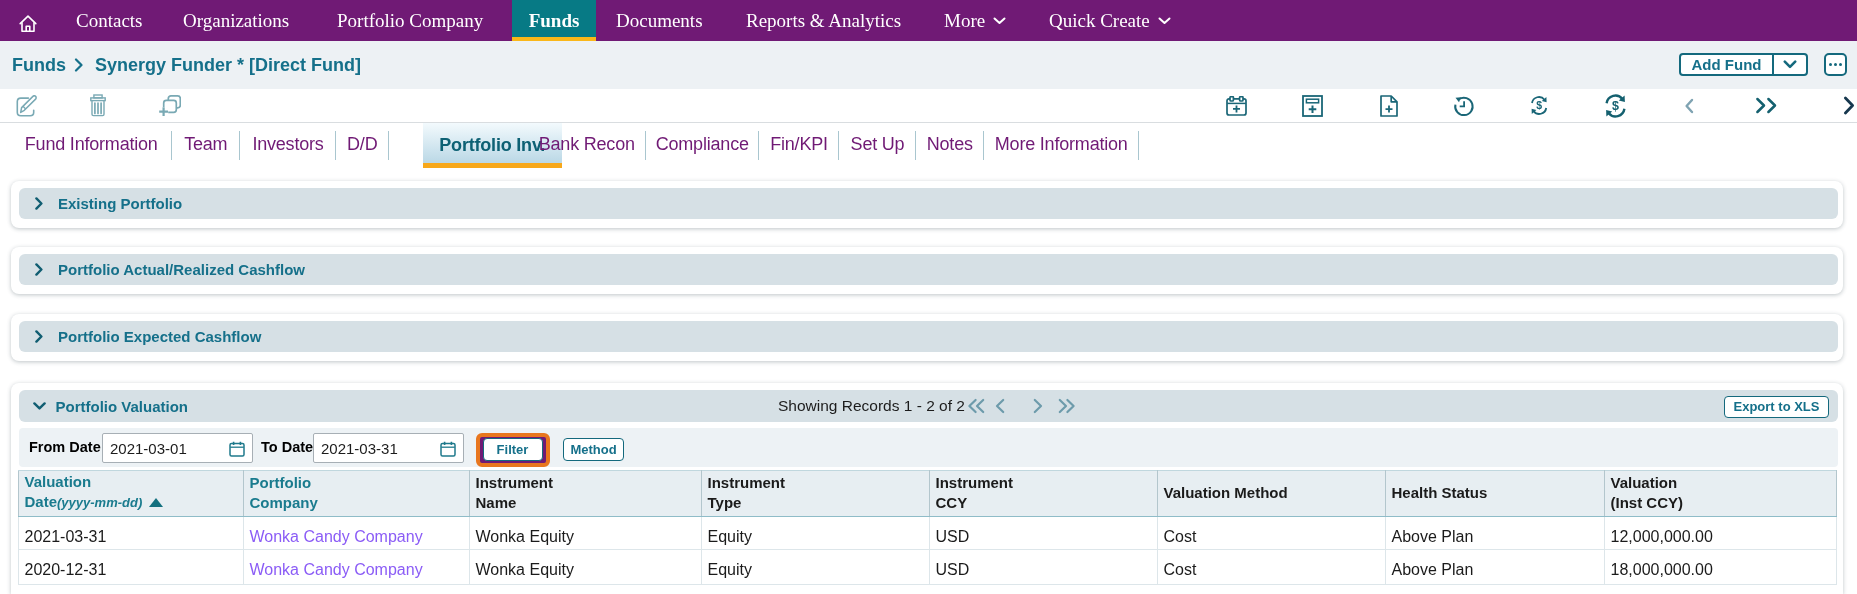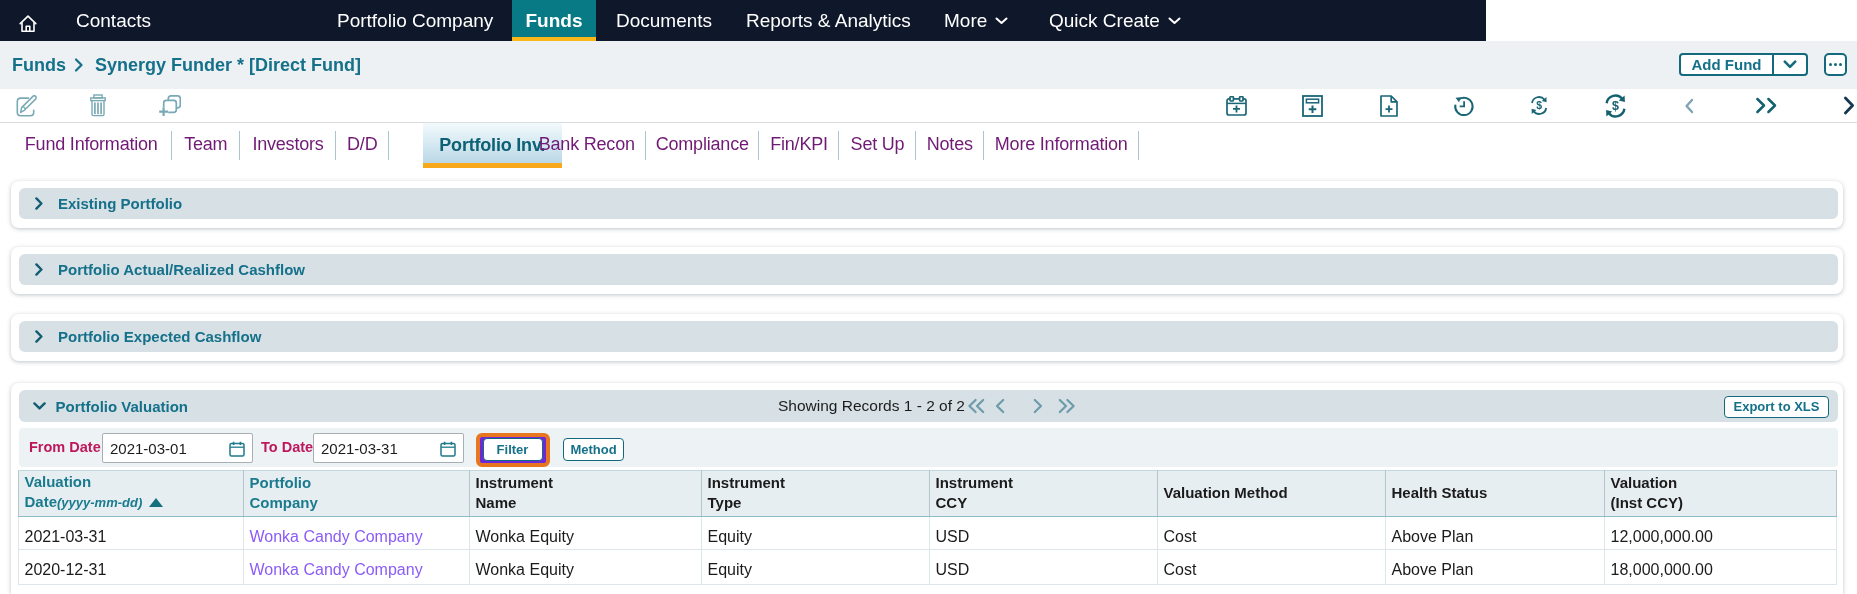--- a/index.html
+++ b/index.html
@@ -1,21 +1,21 @@
 <!DOCTYPE html>
 <html><head>
 <meta charset="utf-8">
 <style>
 * { margin:0; padding:0; box-sizing:border-box; }
 html,body { width:1857px; height:594px; overflow:hidden; background:#fff;
   font-family:"Liberation Sans", sans-serif; }
 #page { position:relative; width:1857px; height:594px; }
 
 
-.nav { position:absolute; left:0; top:0; width:1486px; height:41px; background:#0f172a; }
+.nav { position:absolute; left:0; top:0; width:1857px; height:41px; background:#701a75;font-family:Liberation Serif, serif; }
 .nav .item { position:absolute; top:0; height:41px; display:flex; align-items:center;
   color:#fff; font-size:19px; white-space:nowrap; }
 .nav .funds { background:#077a85; font-weight:bold; justify-content:center; }
 .nav .funds::after { content:""; position:absolute; left:0; right:0; bottom:0; height:4px; background:#fab719; }
 .chevdown { margin-left:8px; }
 
 
 .crumb { position:absolute; left:0; top:41px; width:1857px; height:48px; background:#edf1f4; }
 .crumb .bc { position:absolute; top:0; height:48px; display:flex; align-items:center;
   color:#15708a; font-size:18px; font-weight:bold; white-space:nowrap; }
@@ -54,26 +54,26 @@
 .cardhead .title { margin-left:9px; color:#15708a; font-size:15px; font-weight:bold; }
 
 
 .showrec { position:absolute; left:767px; top:7px; height:32px; line-height:32px;
   font-size:15.5px; color:#1c1c1c; }
 .pagics { position:absolute; top:7px; height:32px; display:flex; align-items:center; }
 .exportbtn { position:absolute; left:1713px; top:12.5px; width:105px; height:22px; background:#fff;
   border:1.5px solid #14697d; border-radius:4px; color:#15708a; font-size:13px; font-weight:bold;
   display:flex; align-items:center; justify-content:center; }
 .filterbar { position:absolute; left:8px; top:45px; width:1819px; height:39px; background:#edf2f5; border-radius:4px; }
-.flabel { position:absolute; top:0; height:39px; line-height:39px; font-size:14.5px; font-weight:bold; color:#be185d; }
+.flabel { position:absolute; top:0; height:39px; line-height:39px; font-size:14.5px; font-weight:bold; color:#000000; }
 .finput { position:absolute; top:50px; height:30px; background:#fff; border:1px solid #a7afb5; border-radius:2px;
   font-size:15px; color:#1c1c1c; display:flex; align-items:center; padding-left:7px; }
 .finput svg { position:absolute; right:7px; top:7px; }
 .fring { position:absolute; left:464.5px; top:49.5px; width:74px; height:34px; border:4px solid #e8761e;
-  border-radius:6px; background:#6d28d9; display:flex; align-items:center; justify-content:center; }
+  border-radius:6px; background:#701a75; display:flex; align-items:center; justify-content:center; }
 .fbtn { width:60px; height:23px; border:1.5px solid #14697d; border-radius:4px; background:#fff;
   color:#15708a; font-size:13px; font-weight:bold; display:flex; align-items:center; justify-content:center; }
 .rbtn { position:absolute; left:552px; top:55px; width:61px; height:23px; border:1.5px solid #14697d;
   border-radius:4px; background:#fff; color:#15708a; font-size:13px; font-weight:bold;
   display:flex; align-items:center; justify-content:center; }
 
 
 table.val { position:absolute; left:7px; top:87px; border-collapse:collapse; table-layout:fixed; }
 table.val th, table.val td { border:1px solid #dde6ea; overflow:hidden; white-space:nowrap; }
 table.val th { height:46px; background:#e7eef2; font-size:15px; font-weight:bold; text-align:left;
@@ -94,20 +94,21 @@
 
   <div class="nav">
     <div class="item" style="left:18px; margin-top:3px;">
       <svg width="20" height="20" viewBox="0 0 20 20" fill="none" stroke="#fff" stroke-width="1.6">
         <path d="M2.2 9.6 L10 2.2 L17.8 9.6" stroke-linecap="round" stroke-linejoin="round"></path>
         <path d="M4 8.2 V17.3 H16 V8.2" stroke-linejoin="round"></path>
         <path d="M8.2 17.3 V12.2 H11.8 V17.3" stroke-linejoin="round"></path>
       </svg>
     </div>
     <div class="item" style="left:76px">Contacts</div>
+    <div class="item" style="left:183px">Organizations</div>
     <div class="item" style="left:337px">Portfolio Company</div>
     <div class="item funds" style="left:512px; width:84px">Funds</div>
     <div class="item" style="left:616px">Documents</div>
     <div class="item" style="left:746px">Reports &amp; Analytics</div>
     <div class="item" style="left:944px">More
       <svg class="chevdown" width="13" height="8" viewBox="0 0 13 8" fill="none" stroke="#fff" stroke-width="2" stroke-linecap="round" stroke-linejoin="round">
           <path d="M1.5 1.5 L6.5 6 L11.5 1.5"></path>
         </svg>
     </div>
     <div class="item" style="left:1049px">Quick Create

